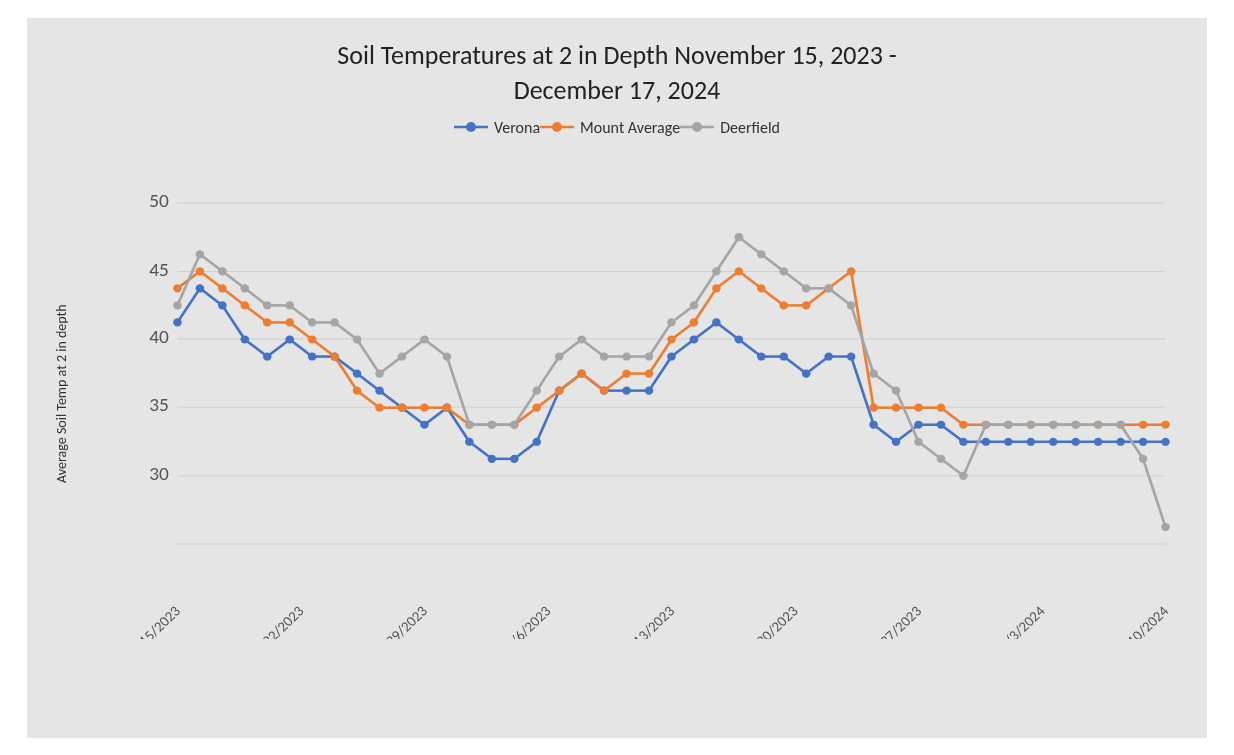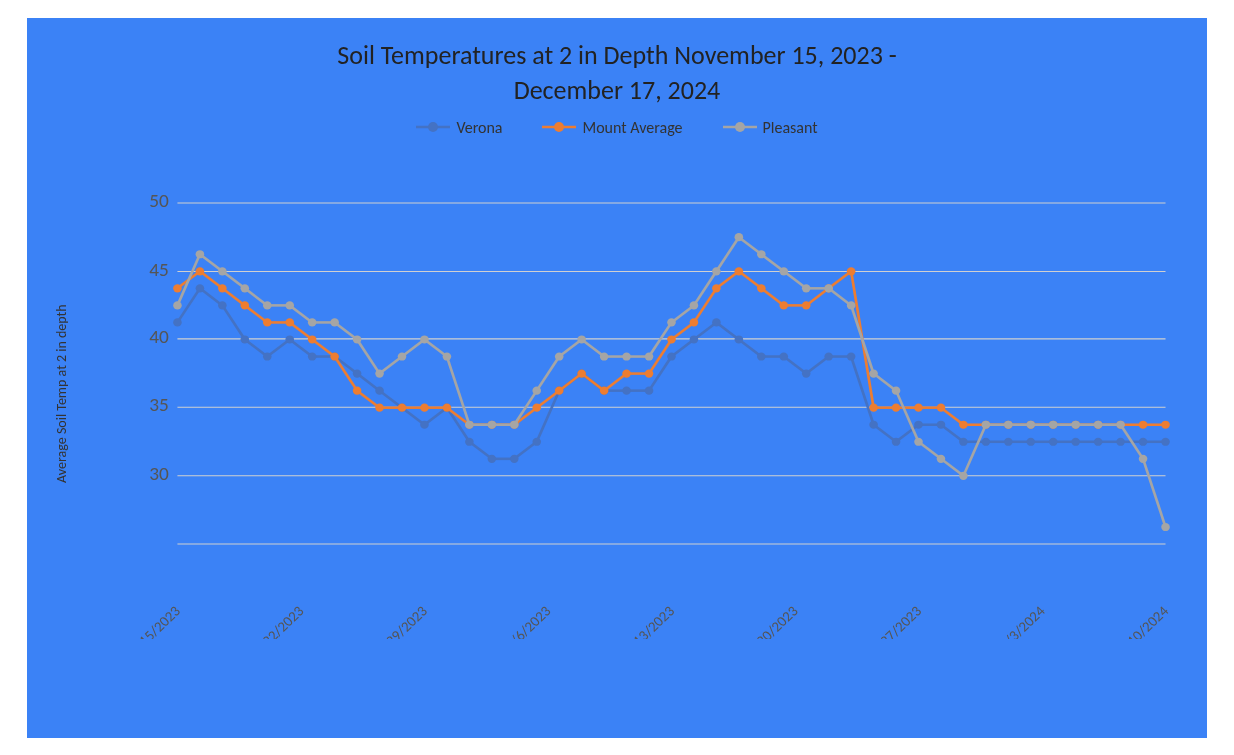--- a/index.html
+++ b/index.html
@@ -8,37 +8,36 @@
       font-family: 'Calibri', 'Segoe UI', Arial, sans-serif;
       width: 1234px;
       height: 755px;
       display: flex;
       align-items: center;
       justify-content: center;
     }
     .chart-container {
       width: 1180px;
       height: 720px;
-      background: #3b82f6;
+      background: #e5e5e5;
       position: relative;
       padding: 20px 20px 20px 20px;
     }
     .chart-title {
       text-align: center;
       font-size: 26px;
       font-weight: normal;
       color: #222;
       line-height: 1.35;
       margin-bottom: 10px;
     }
     .legend {
       display: flex;
       justify-content: center;
       align-items: center;
-      gap: 40px;
       margin-bottom: 12px;
     }
     .legend-item {
       display: flex;
       align-items: center;
       gap: 6px;
       font-size: 16px;
       color: #333;
     }
   </style>
@@ -64,21 +63,21 @@
         <line x1="0" y1="7" x2="34" y2="7" stroke="#ED7D31" stroke-width="2.5"></line>
         <circle cx="17" cy="7" r="5" fill="#ED7D31"></circle>
       </svg>
       <span>Mount Average</span>
     </div>
     <div class="legend-item">
       <svg width="34" height="14">
         <line x1="0" y1="7" x2="34" y2="7" stroke="#A5A5A5" stroke-width="2.5"></line>
         <circle cx="17" cy="7" r="5" fill="#A5A5A5"></circle>
       </svg>
-      <span>Pleasant</span>
+      <span>Deerfield</span>
     </div>
   </div>
 
   <div style="display:flex; width:100%; height:490px;">
 
     <div style="writing-mode:vertical-rl; transform:rotate(180deg); font-size:14px; color:#333; display:flex; align-items:center; justify-content:center; width:28px; flex-shrink:0;">
       <span>Average Soil Temp at 2 in depth</span>
     </div>
 
     <div style="width:38px; flex-shrink:0; position:relative;">

